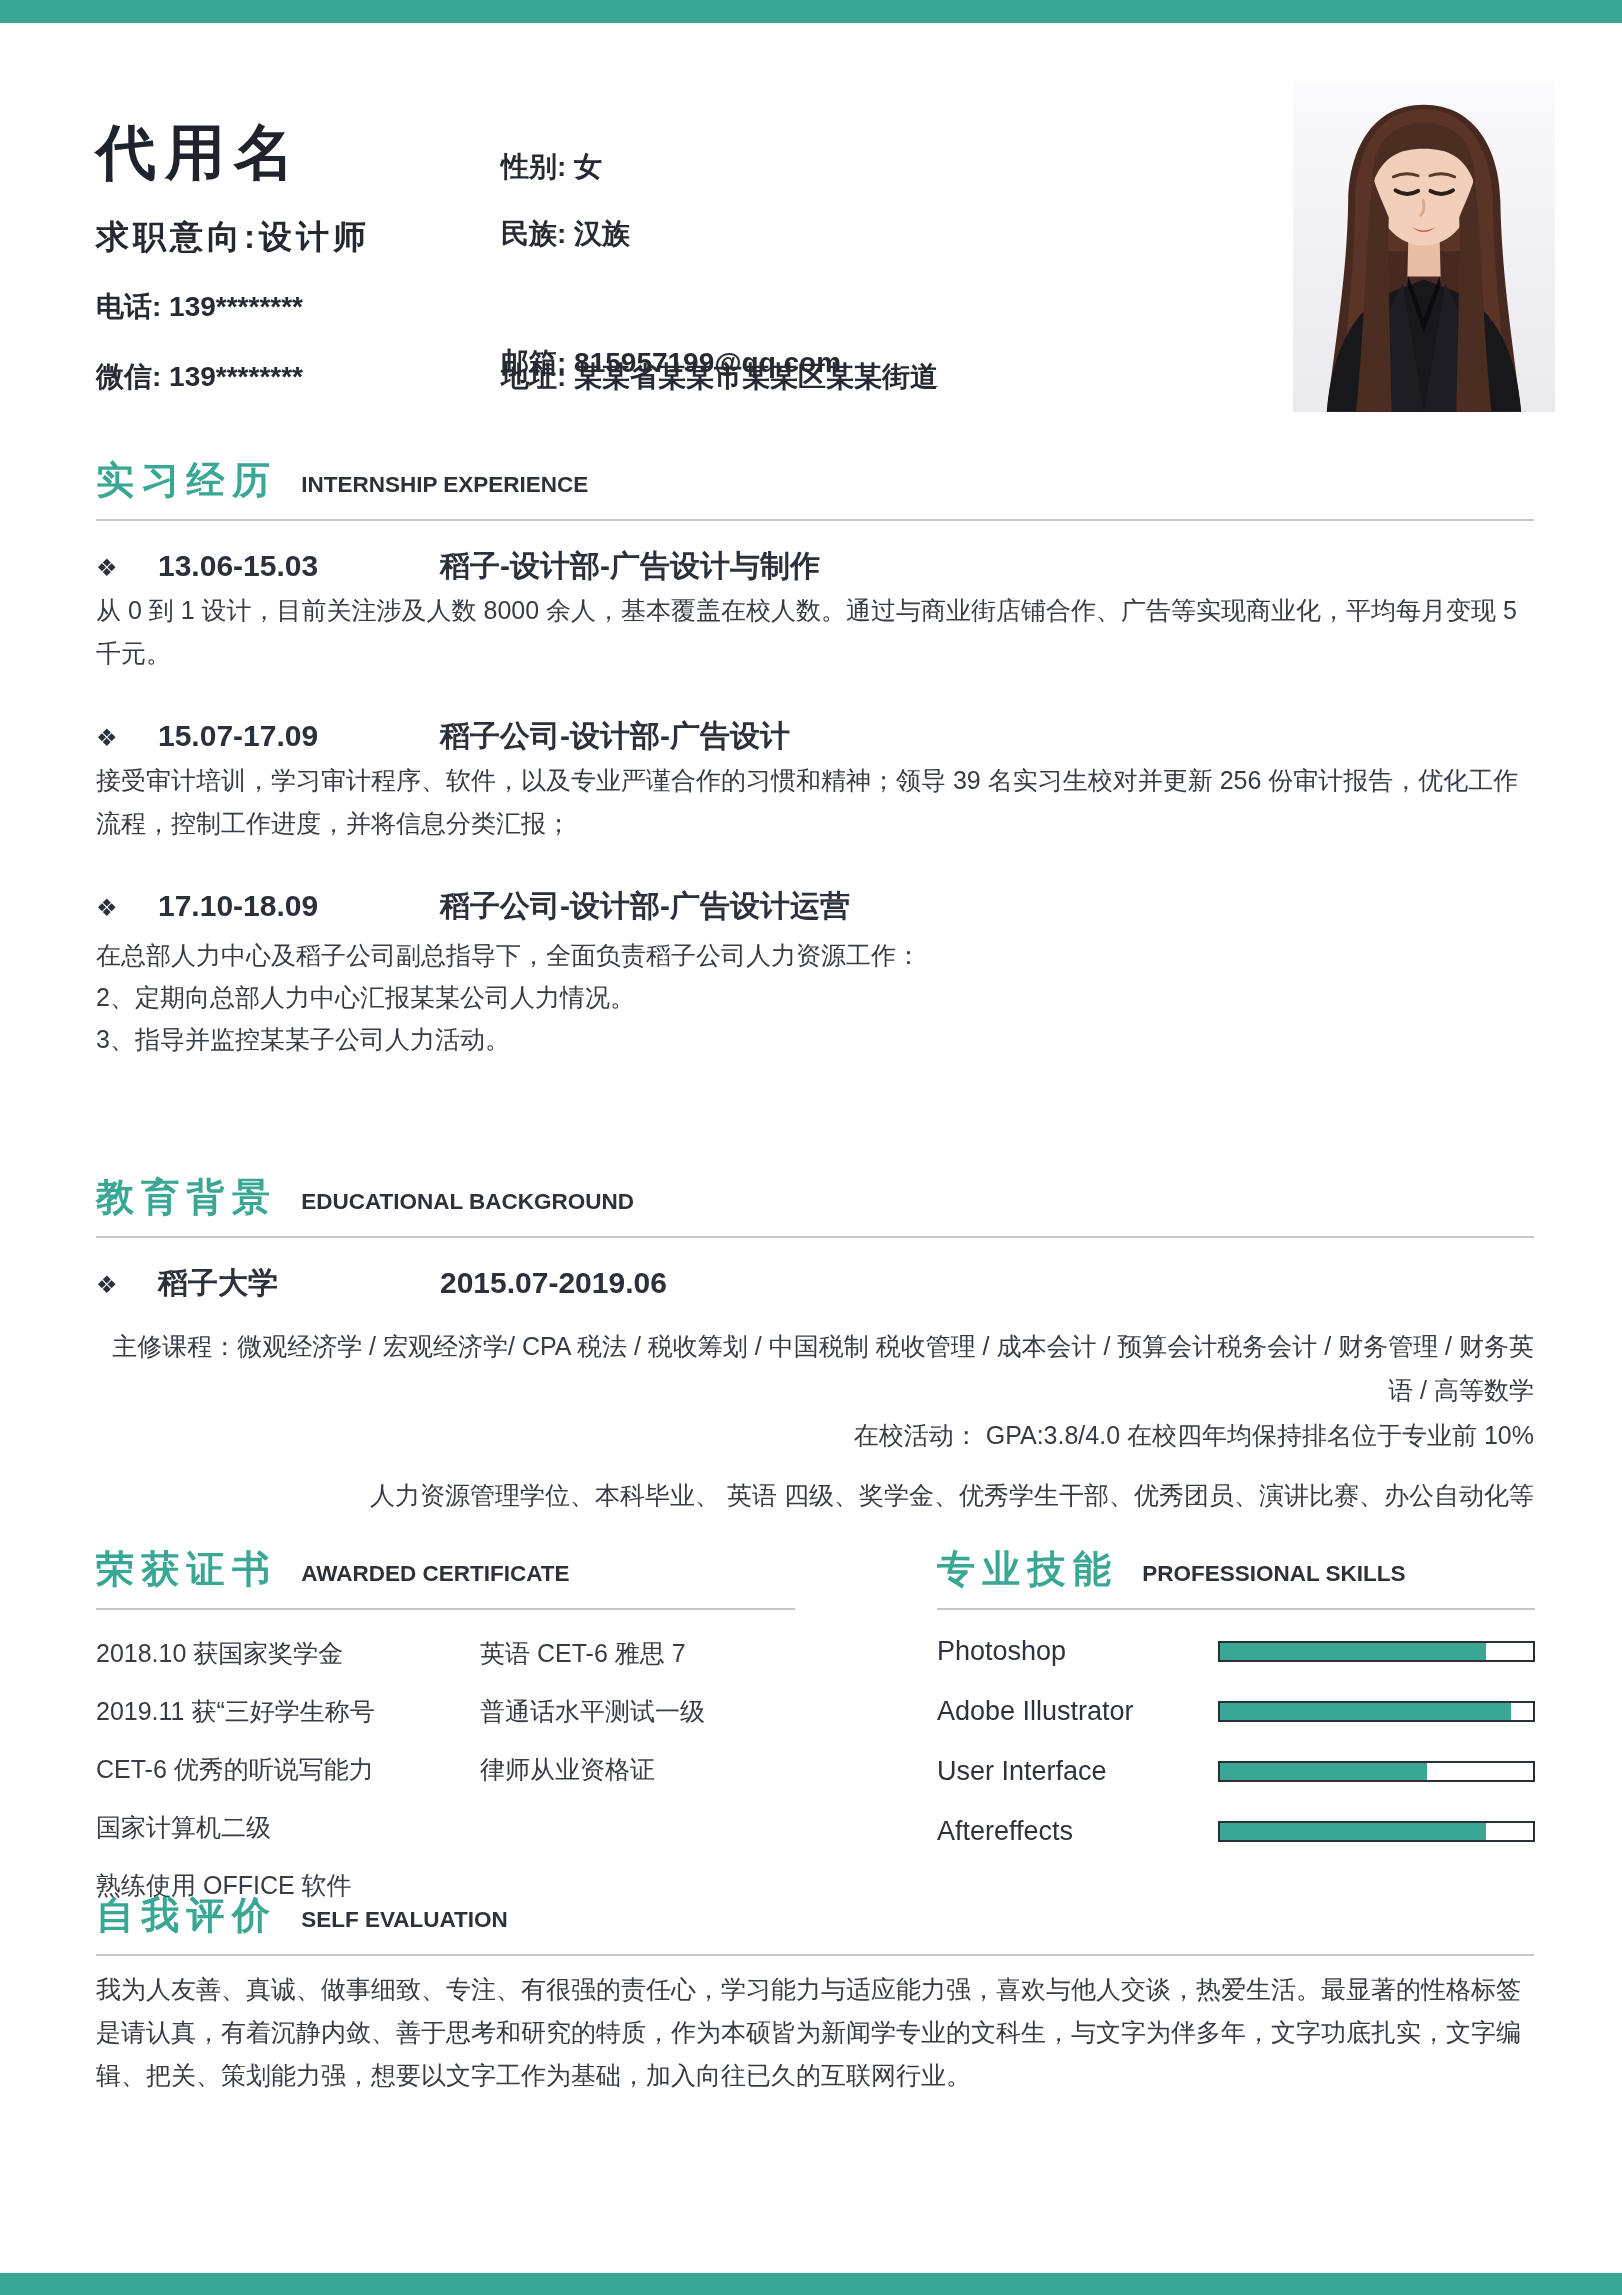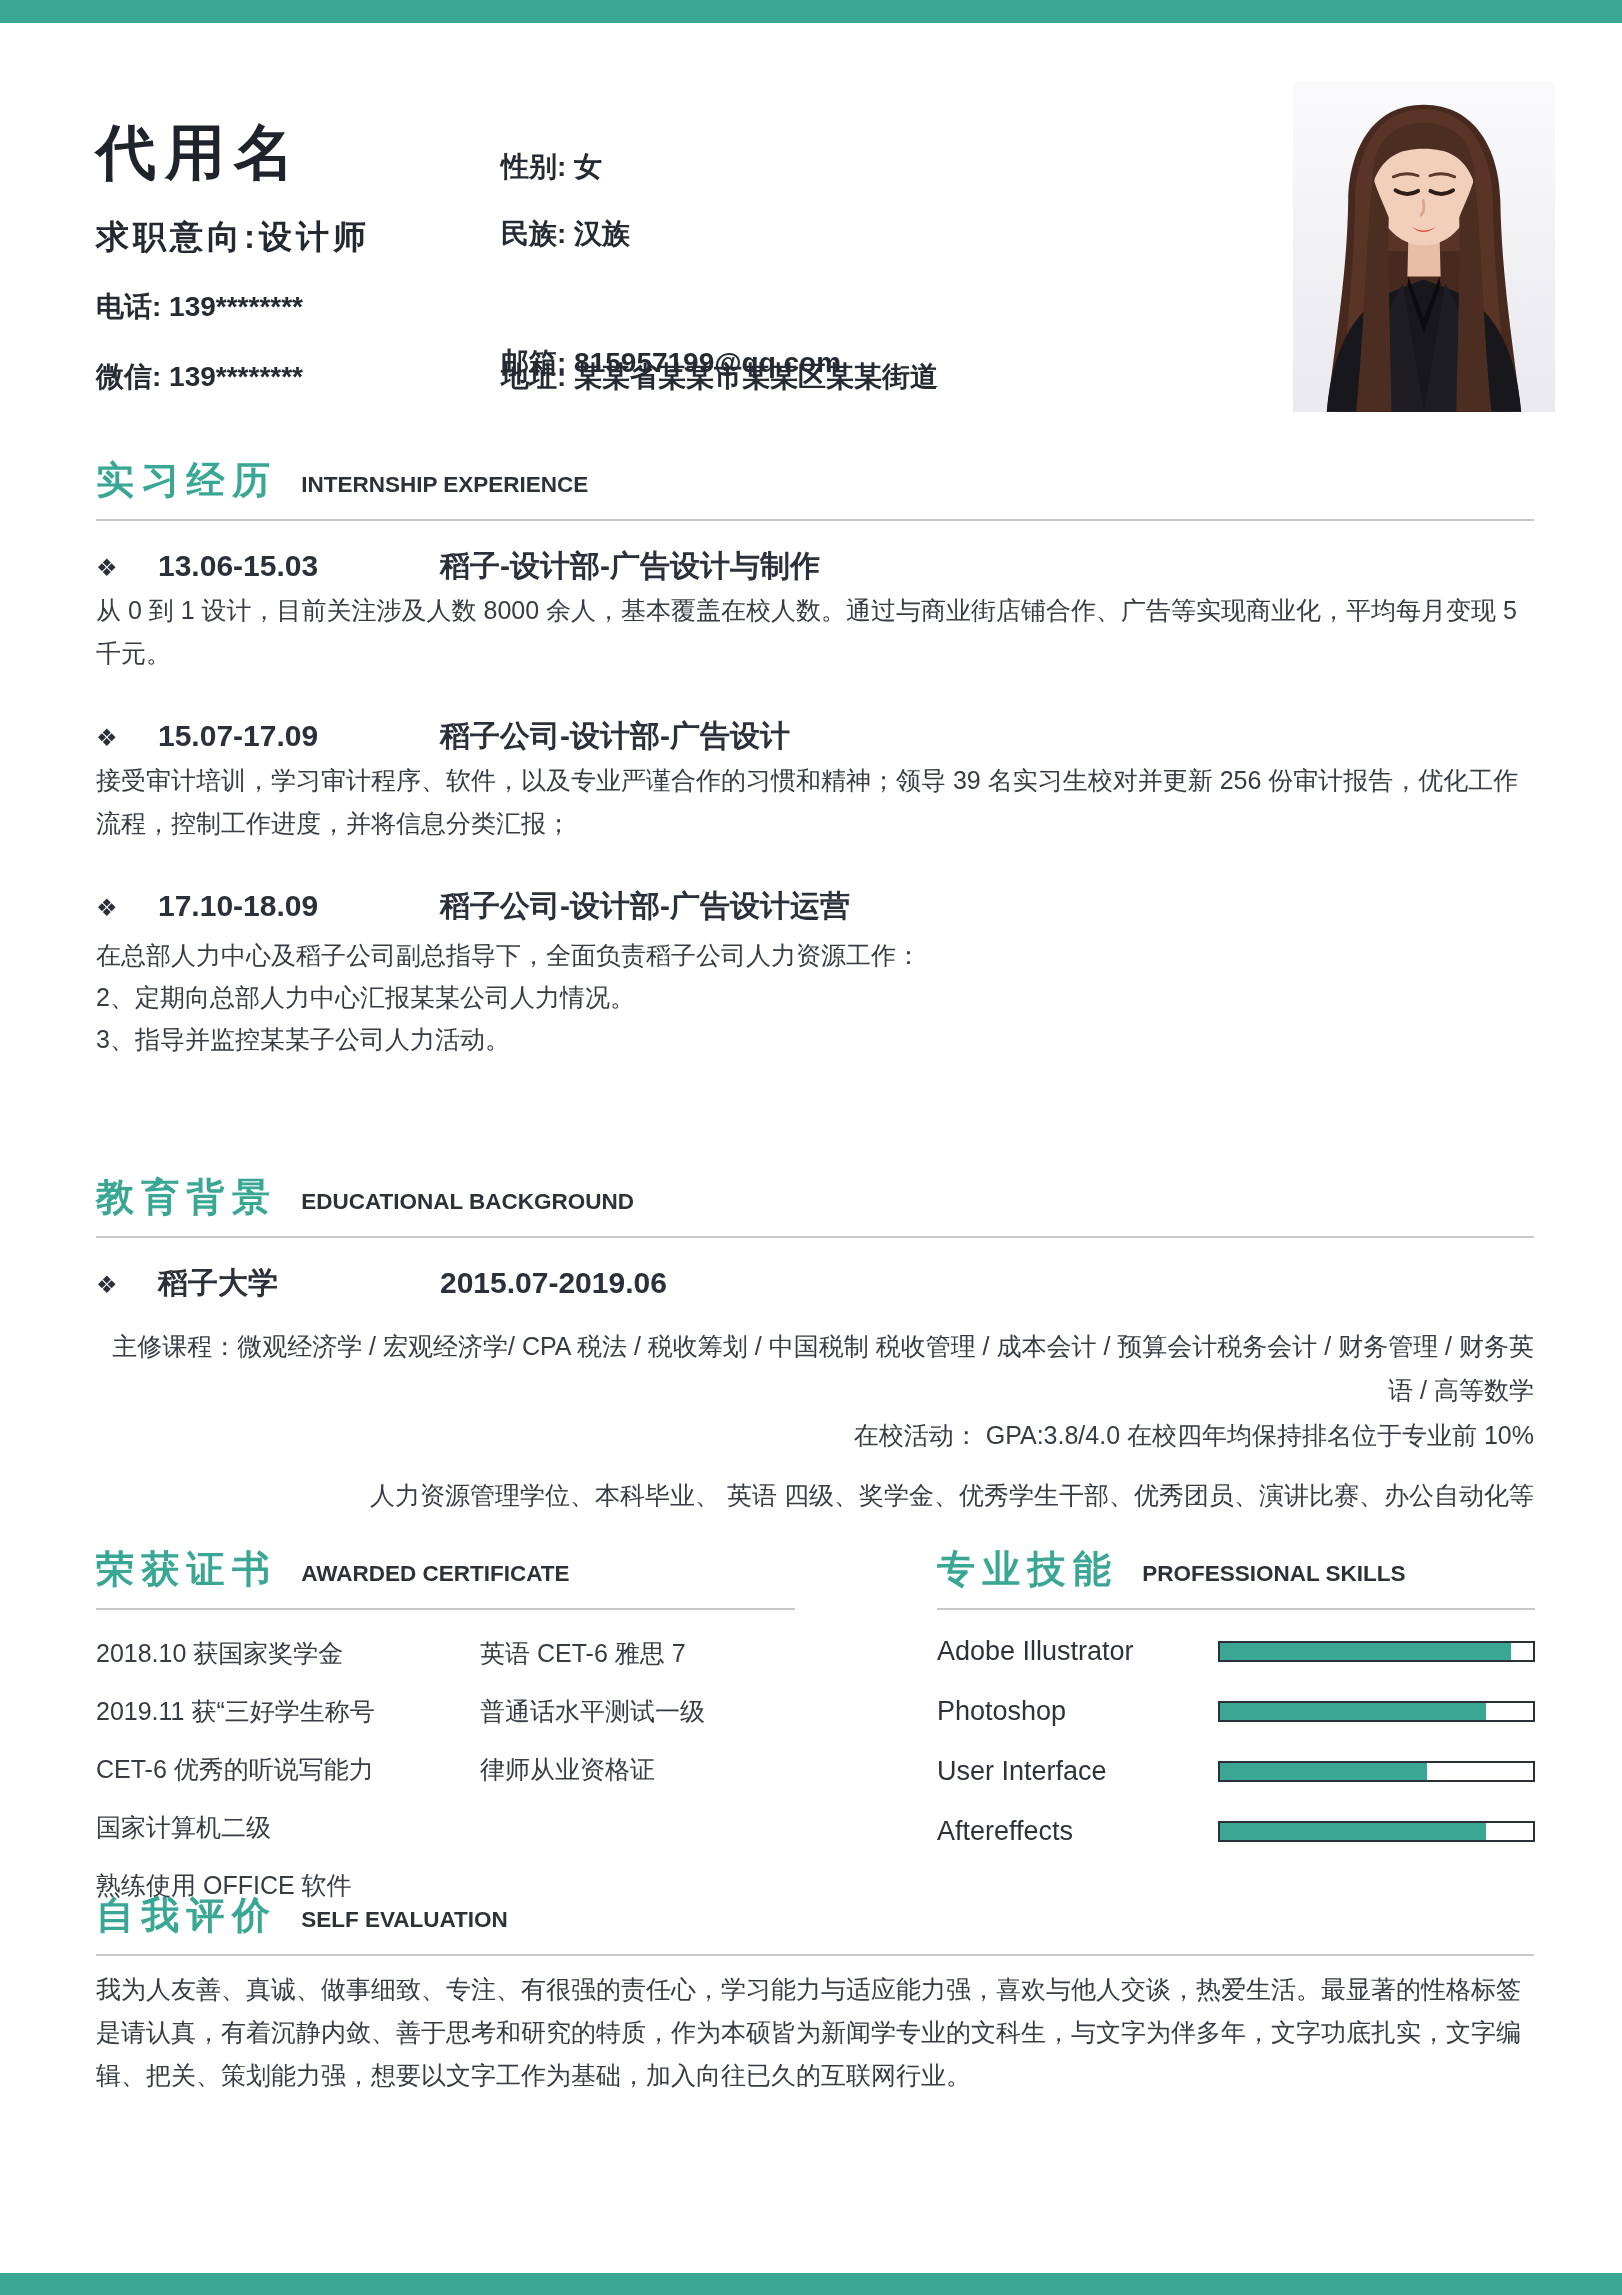--- a/index.html
+++ b/index.html
@@ -242,29 +242,29 @@
   </section>
 
   <section class="col-right">
     <div class="sec-title">
       <span class="cn">专业技能</span>
       <span class="en">PROFESSIONAL SKILLS</span>
     </div>
     <div class="sec-divider"></div>
     <div class="skill-rows">
       <div class="skill-row">
+        <span class="s-label">Photoshop</span>
+        <div class="skill-bar">
+          <div class="skill-fill" style="width: 85%;"></div>
+        </div>
+      </div>
+      <div class="skill-row">
         <span class="s-label">Adobe Illustrator</span>
         <div class="skill-bar">
           <div class="skill-fill" style="width: 93%;"></div>
-        </div>
-      </div>
-      <div class="skill-row">
-        <span class="s-label">Photoshop</span>
-        <div class="skill-bar">
-          <div class="skill-fill" style="width: 85%;"></div>
         </div>
       </div>
       <div class="skill-row">
         <span class="s-label">User Interface</span>
         <div class="skill-bar">
           <div class="skill-fill" style="width: 66%;"></div>
         </div>
       </div>
       <div class="skill-row">
         <span class="s-label">Aftereffects</span>

